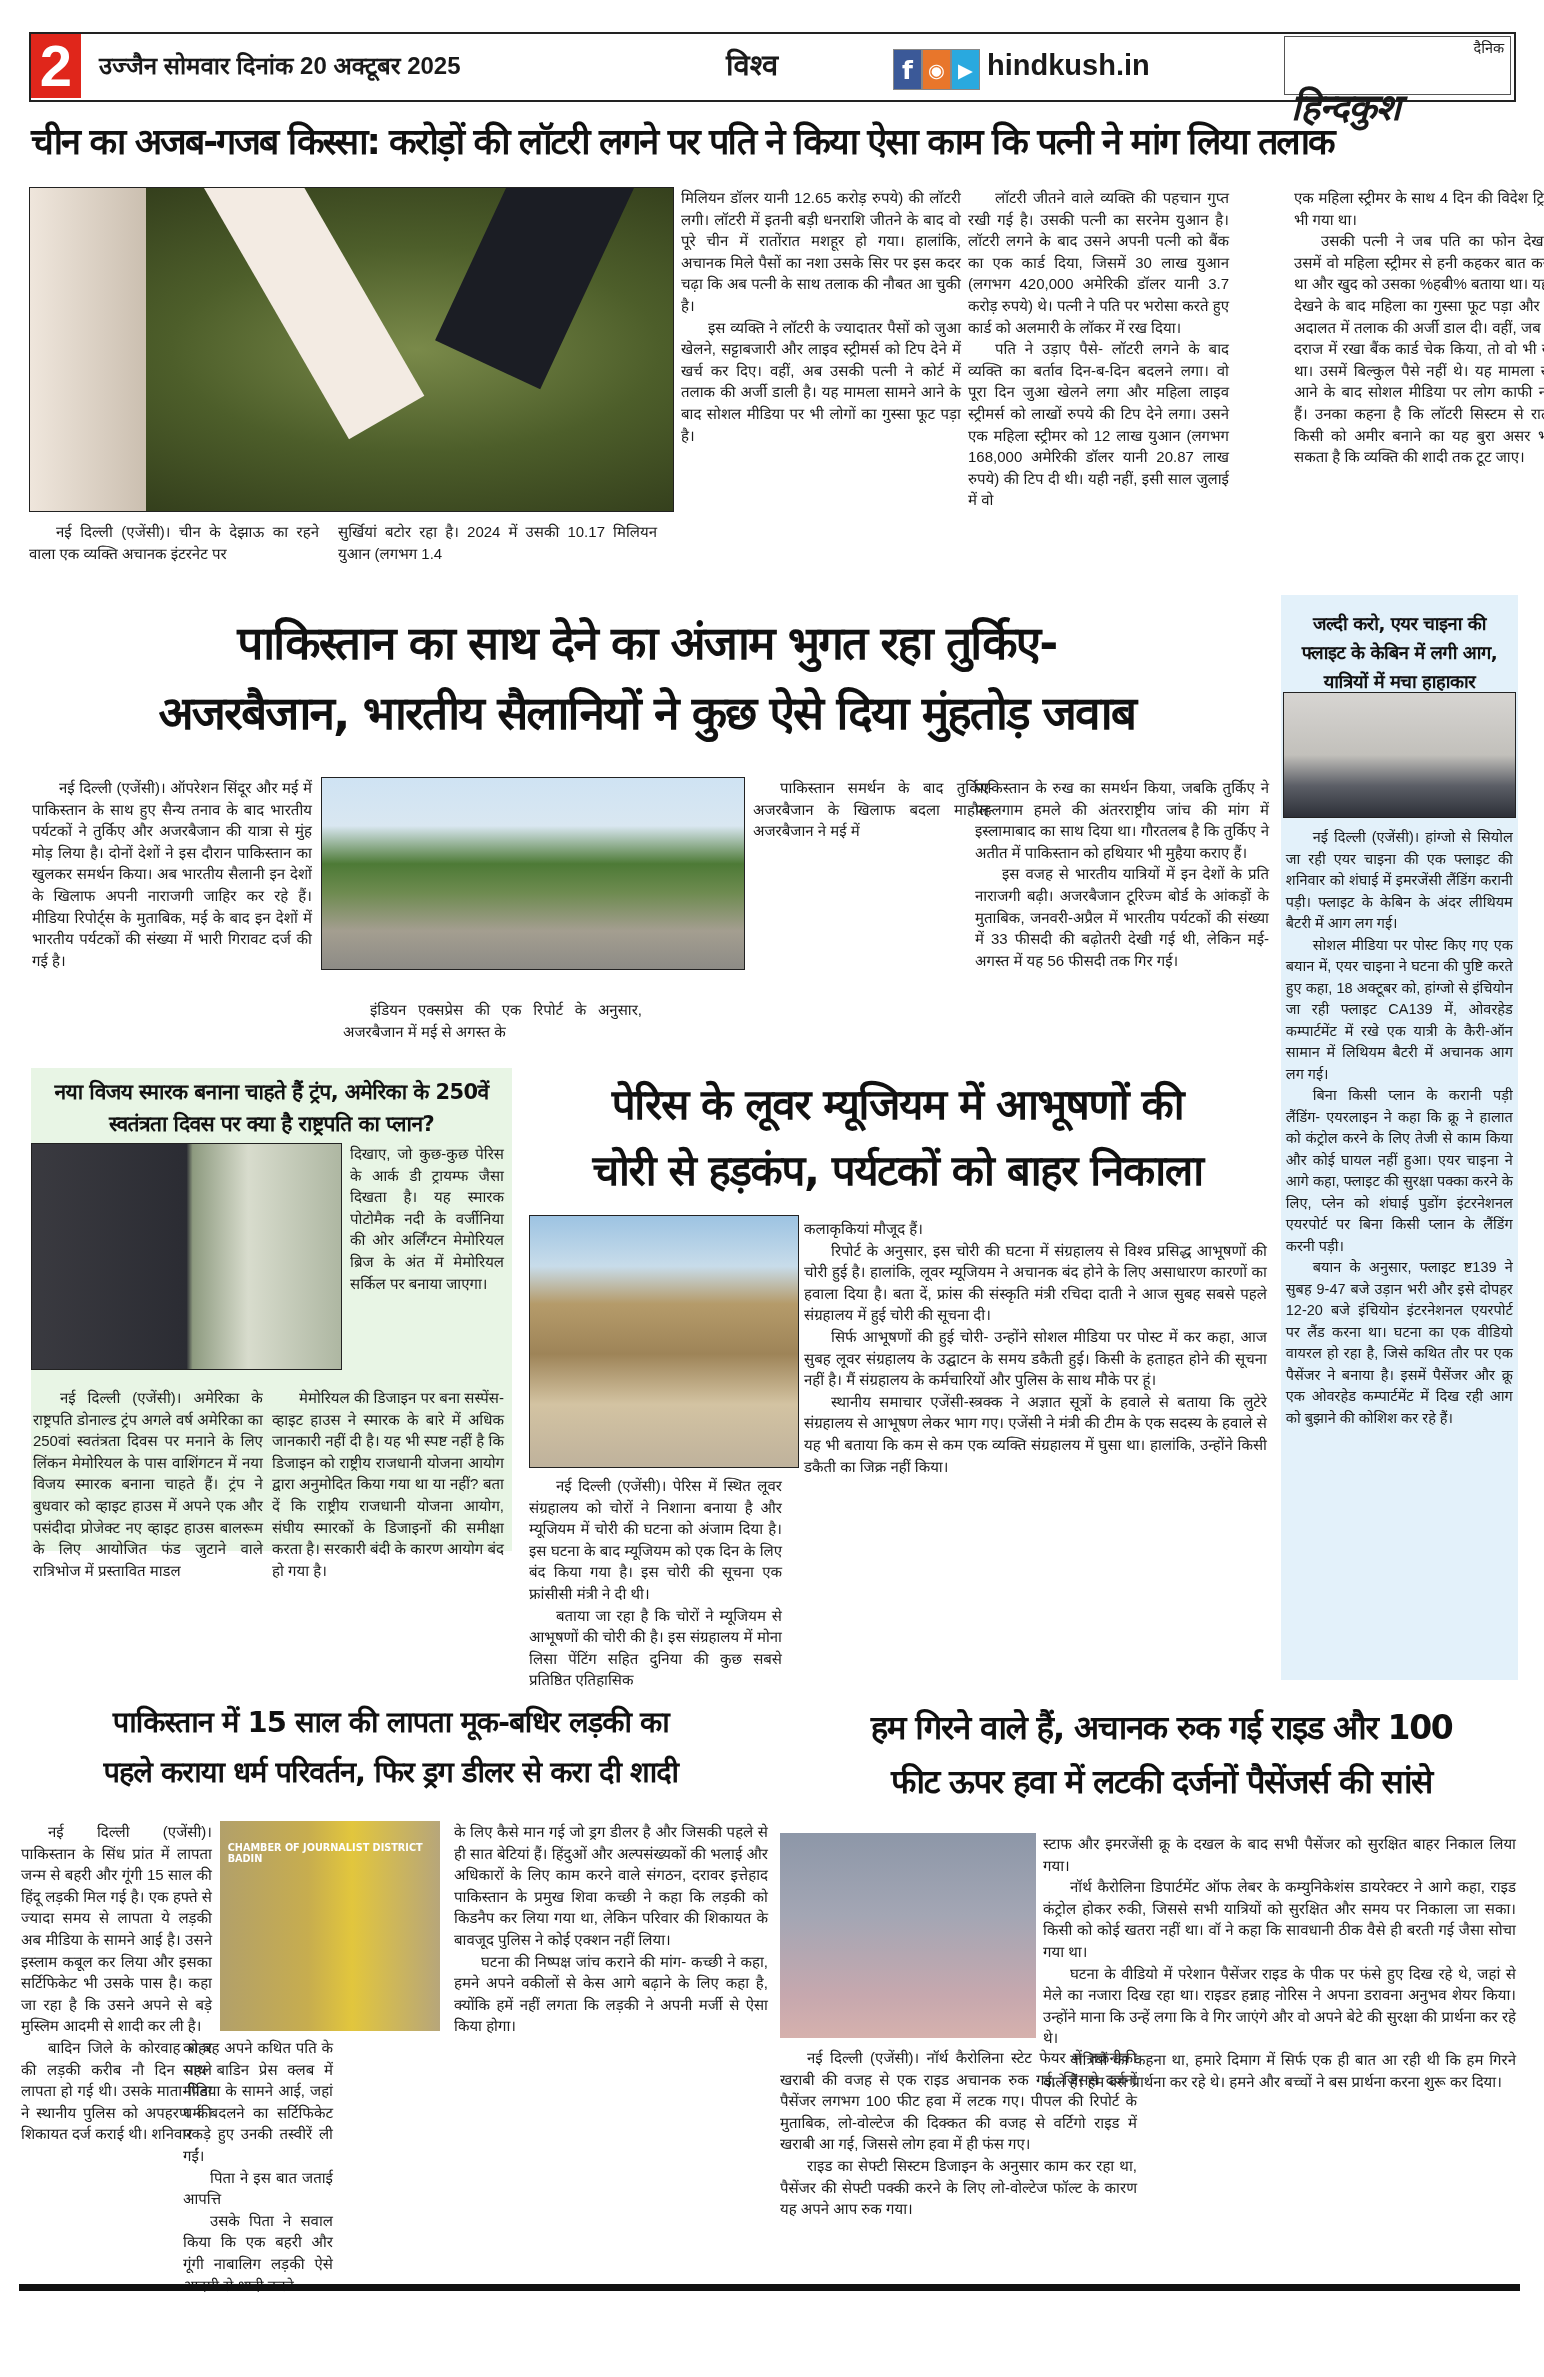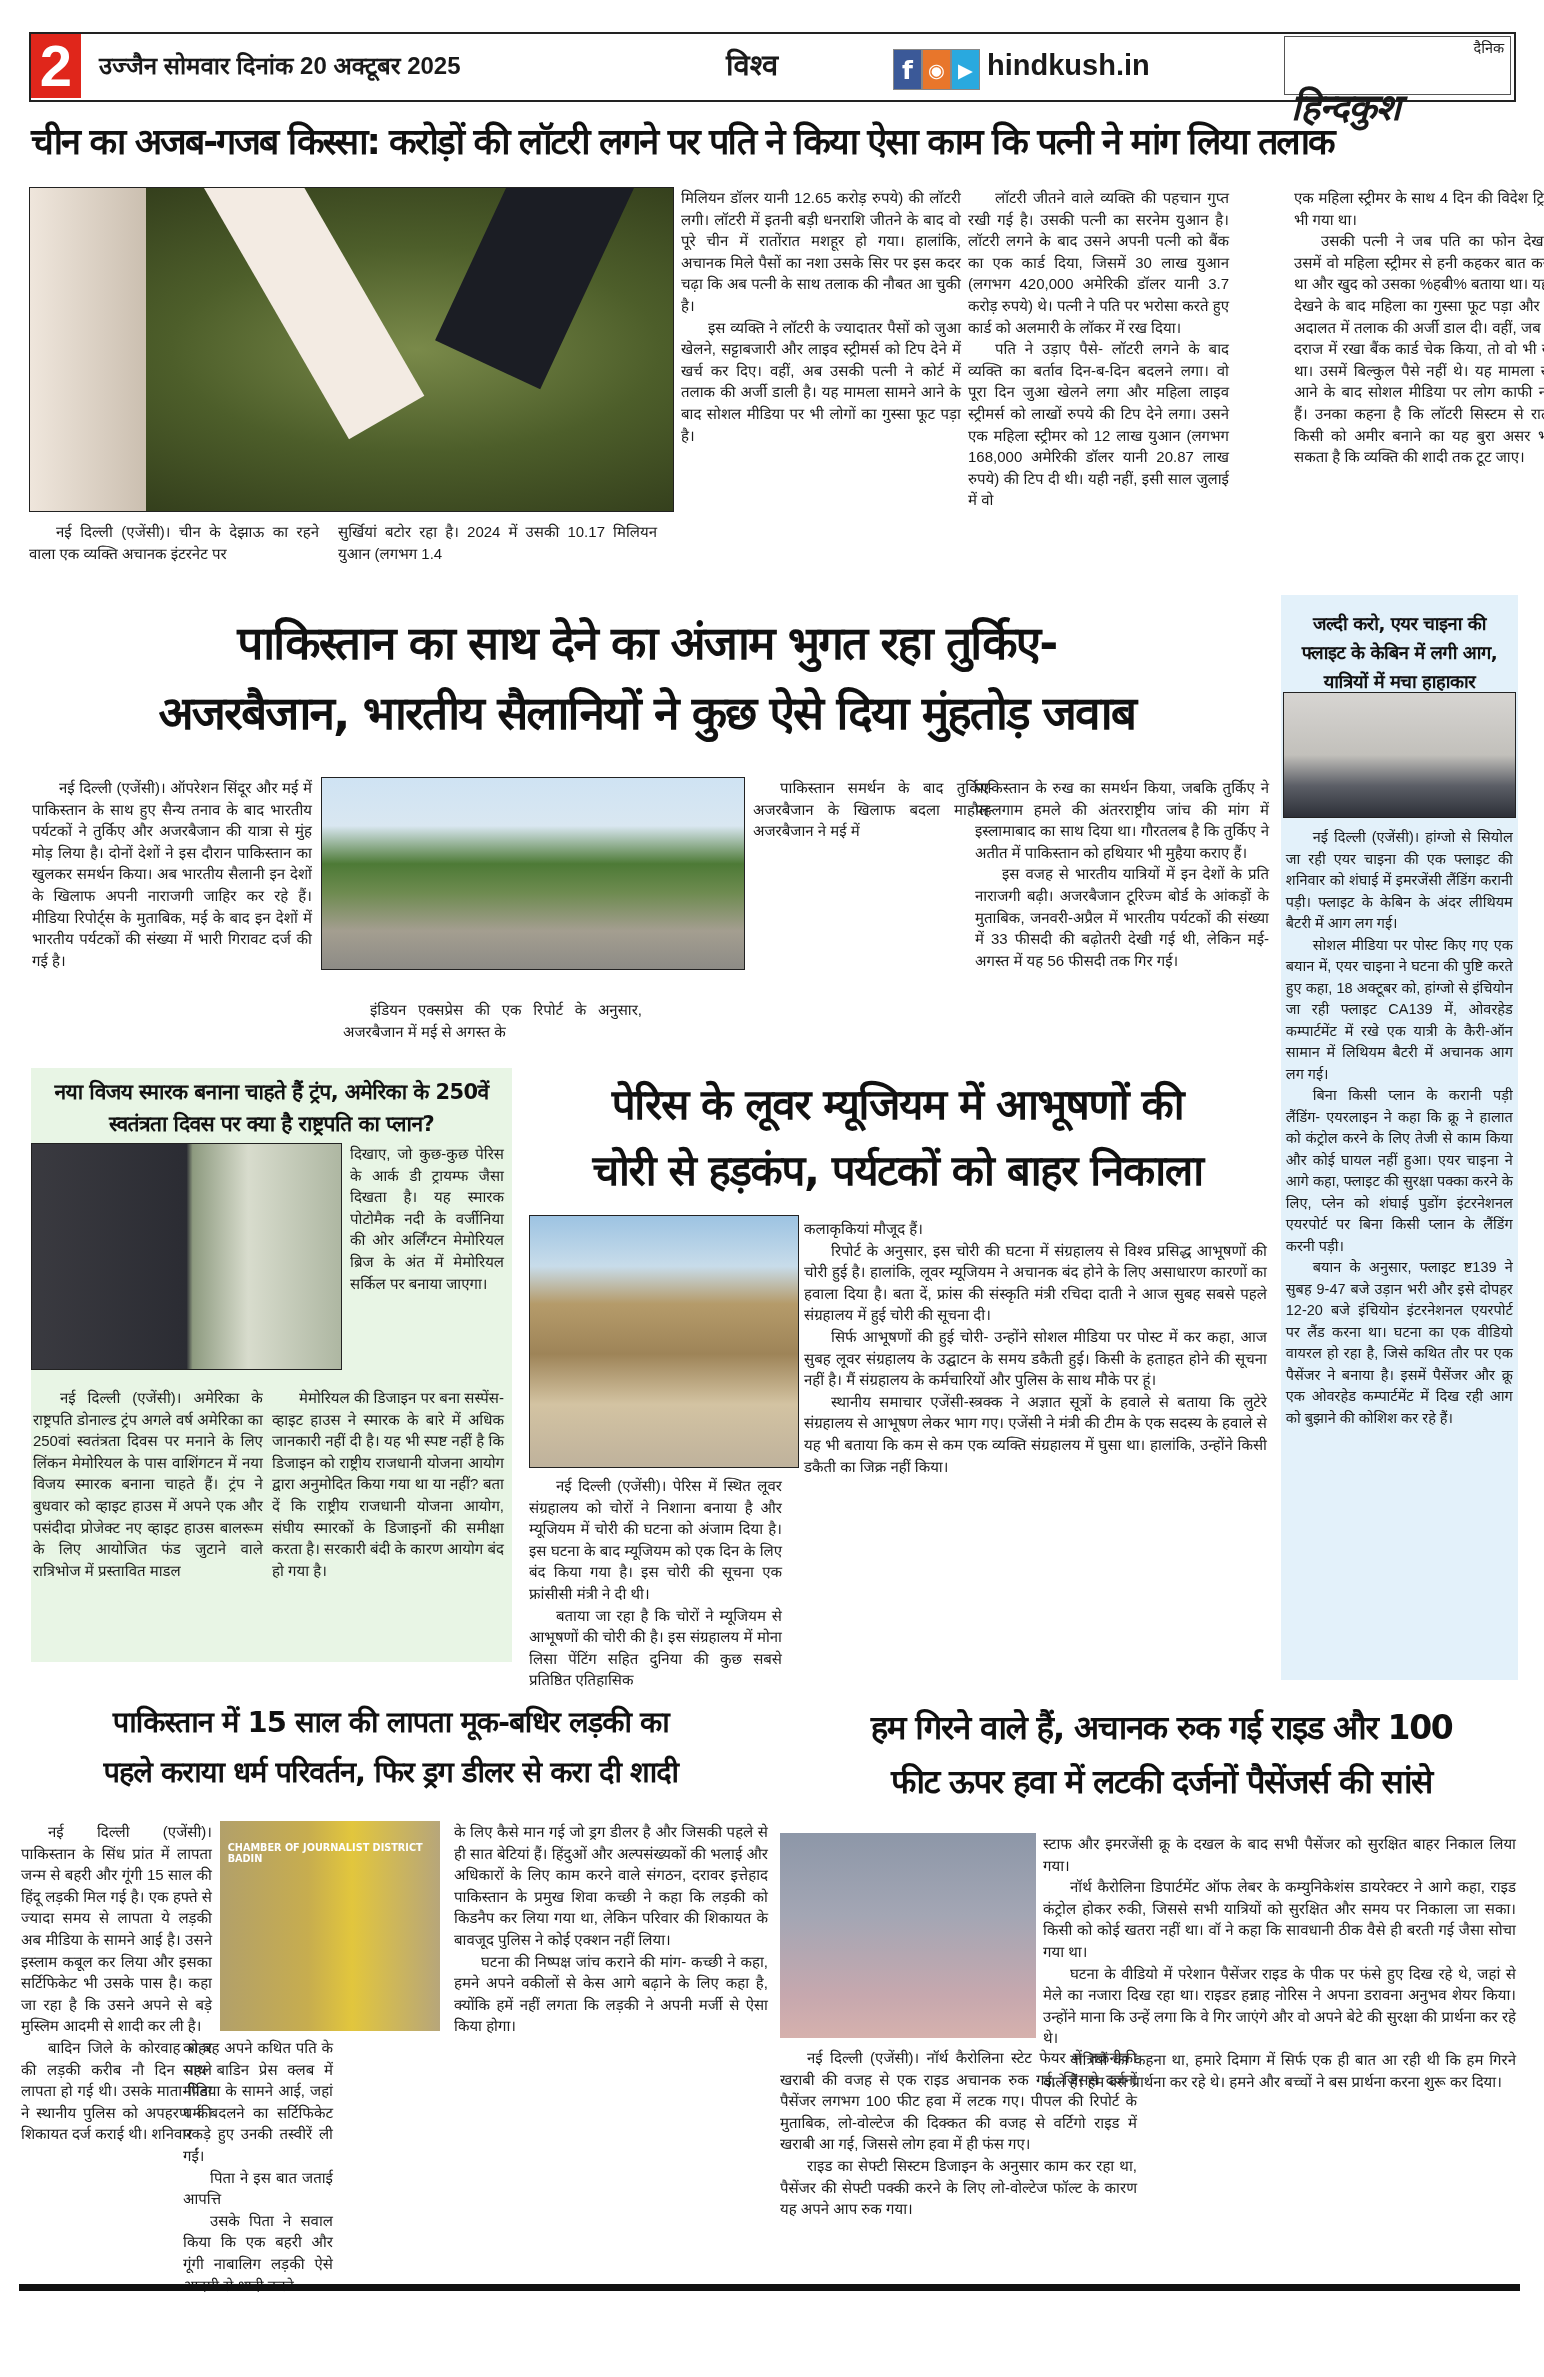--- a/index.html
+++ b/index.html
@@ -32,21 +32,21 @@
   .ph-hands .sleeve { position:absolute; left:174px; top:0; width:87px; height:290px; background:#f3ebe3; transform: rotate(-30deg); transform-origin: top left; }
   .ph-hands .suit { position:absolute; right:39px; top:0; width:116px; height:222px; background:#1b1d24; transform: rotate(25deg); transform-origin: top right; }
   .ph-mosque { background: linear-gradient(180deg,#cfe3f3 0%,#d9e7f1 25%,#4d7a36 45%,#6e8b50 60%,#a49e90 80%,#8d8b86 100%); }
   .ph-plane { background: linear-gradient(180deg,#d7d5d2 0%,#c2c0bb 50%,#5b5e66 75%,#2d3038 100%); }
   .ph-trump { background: linear-gradient(90deg,#3a3a40 0%,#2b2c33 50%,#8d9a7f 52%,#d8dccd 70%,#aeb7a2 100%); }
   .ph-louvre { background: linear-gradient(180deg,#9dc3e2 0%,#c8dcea 20%,#b59b6a 35%,#9e8458 55%,#d3c3a2 75%,#bfb29c 100%); }
   .ph-pak { background: linear-gradient(90deg,#b2a06a 0%,#c7ad4f 40%,#e2c63d 60%,#b7a67a 100%); }
   .ph-ride { background: linear-gradient(180deg,#8d97a8 0%,#a3a6b4 40%,#c7a8ae 80%,#d6b1ad 100%); }
 
   .sidebar-air { left: 1281px; top: 595px; width: 237px; height: 1085px; background: #e3f1fa; }
-  .box-trump { left: 31px; top: 1068px; width: 481px; height: 594px; background: #e8f5e5; }
+  .box-trump { left: 31px; top: 1068px; width: 481px; height: 483px; background: #e8f5e5; }
   .rule { background: #111; }
 </style>
 </head>
 <body>
 
 <div class="abs masthead">
   <div class="page-num">2</div>
   <div class="dateline">उज्जैन सोमवार दिनांक 20 अक्टूबर 2025</div>
   <div class="section">विश्व</div>
   <div class="social">

